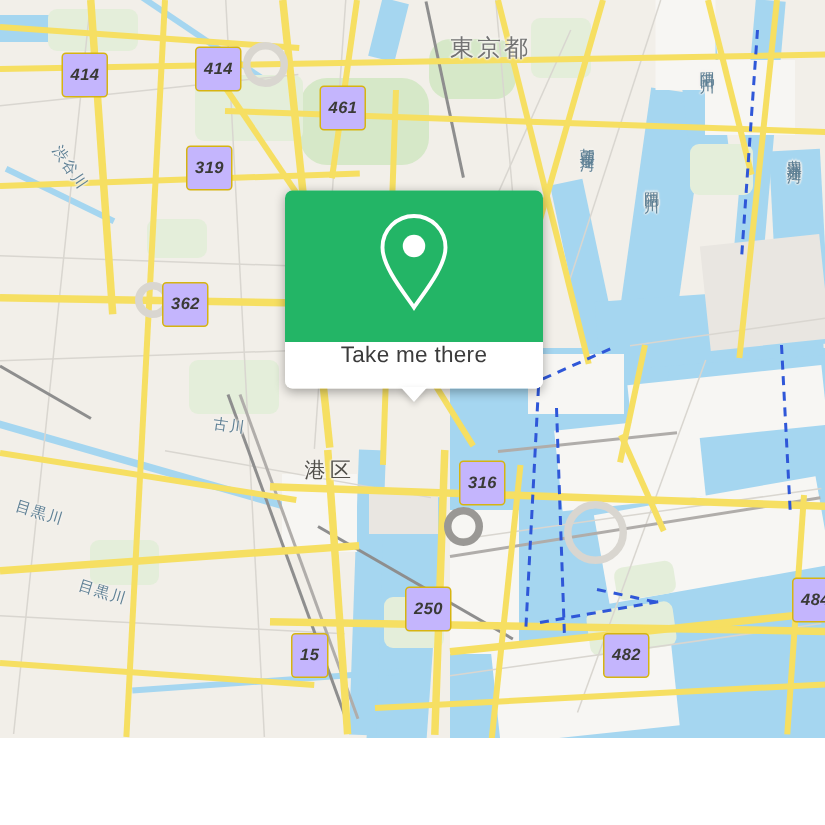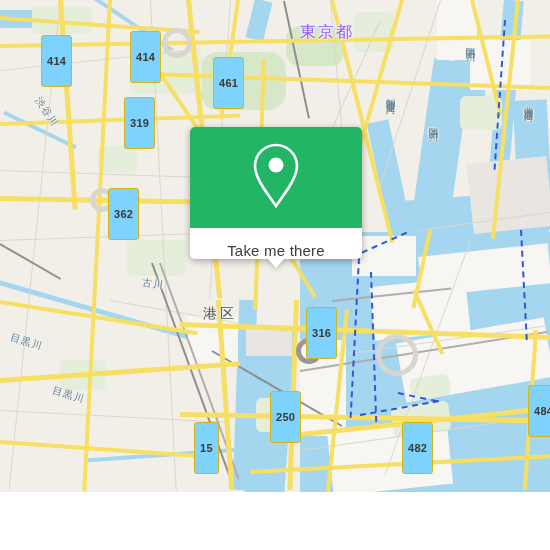--- a/index.html
+++ b/index.html
@@ -41,37 +41,38 @@
   .ringdark {
     position:absolute; border:5px solid #9a9895; border-radius:50%;
   }
   .dash {
     position:absolute; border-top:2px dashed #2f57d8;
   }
 
   
   .shield {
     position:absolute;
-    background:#7dd3fc;
+    background:#c4b5fd;
     border:1px solid #d6b411;
     border-radius:3px;
     color:#3a3a36;
     font-size:11px;
     font-weight:bold;
     line-height:14px;
-    padding:18px 5px;
+    padding:7px 5px;
     letter-spacing:0.3px;
     font-family:"Liberation Sans", sans-serif;
     white-space:nowrap;
+    font-style:italic;
   }
 
   
   .placelabel {
     position:absolute;
-    color:#8b5cf6;
+    color:#737373;
     font-size:15px;
     letter-spacing:2px;
     white-space:nowrap;
     text-shadow:
       1px 0 1px #f6f4f0, -1px 0 1px #f6f4f0,
       0 1px 1px #f6f4f0, 0 -1px 1px #f6f4f0;
   }
   .placelabel.big { font-size:16px; }
   .wardlabel {
     position:absolute;
@@ -111,21 +112,21 @@
   .popup-top {
     background:#23b566;
     height:101px;
     border-radius:5px 5px 0 0;
     display:flex; align-items:center; justify-content:center;
   }
   .popup-bottom {
     background:#ffffff;
     height:31px;
     border-radius:0 0 5px 5px;
-    display:flex; align-items:flex-end; justify-content:center;
+    display:flex; align-items:flex-start; justify-content:center;
     position:relative;
   }
   .popup-bottom .label {
     color:#3b3b3b;
     font-size:15px;
     letter-spacing:0.2px;
   }
   .popup-tip {
     position:absolute;
     left:50%; margin-left:-9px; bottom:-9px;

